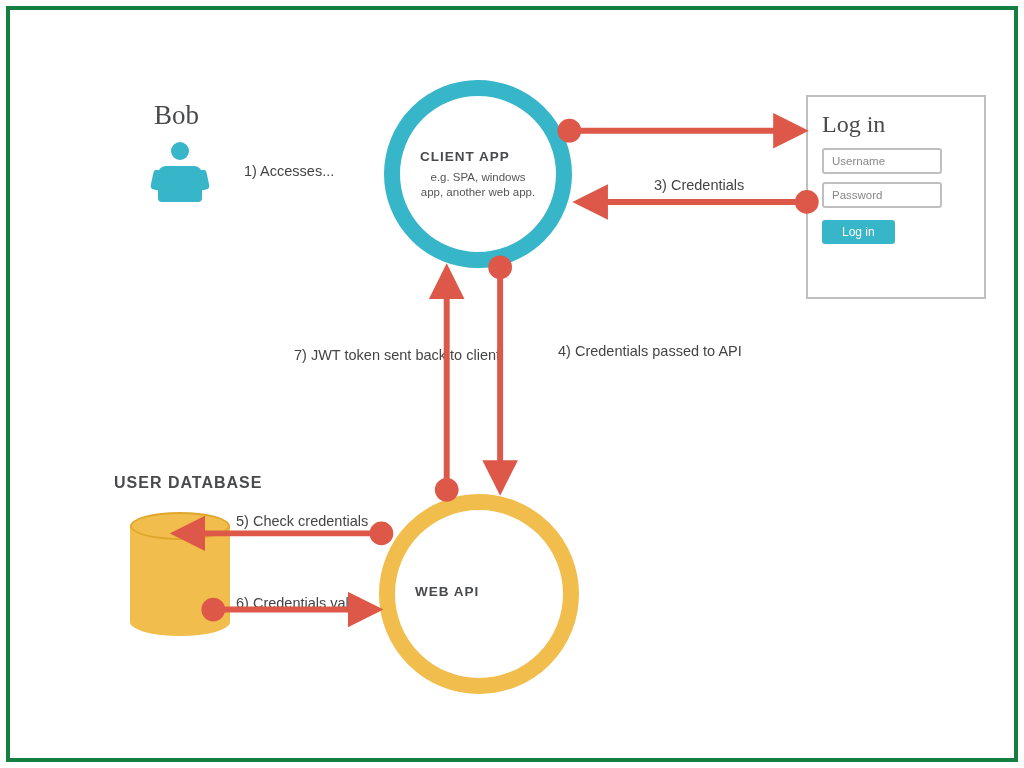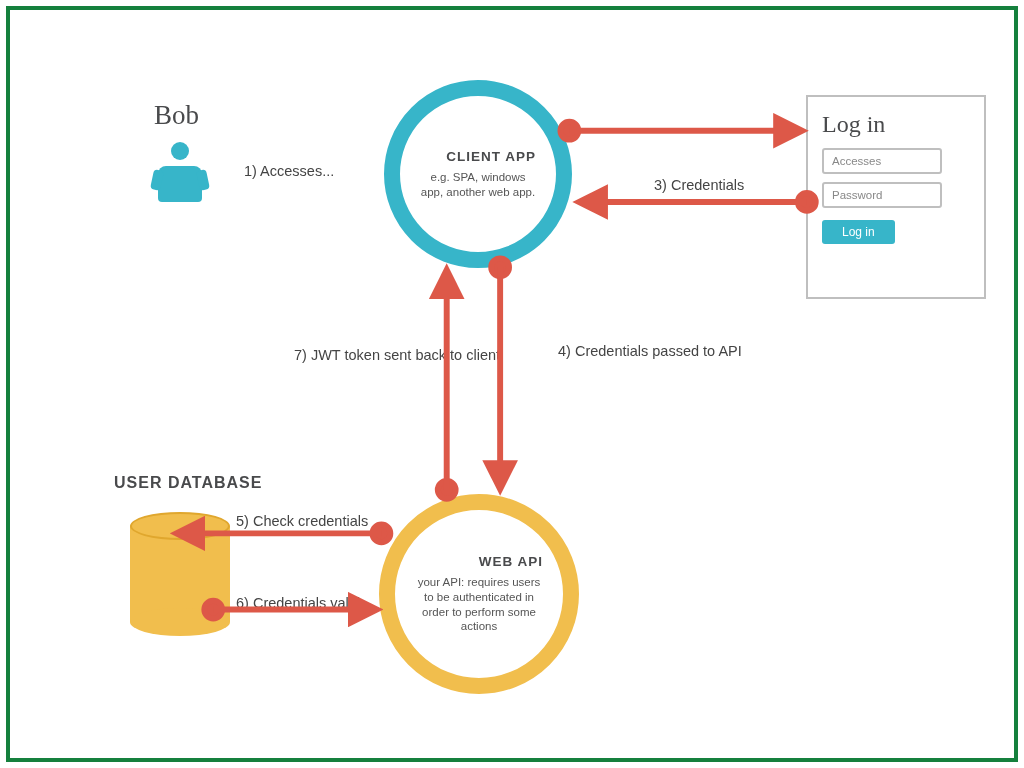--- a/index.html
+++ b/index.html
@@ -56,21 +56,21 @@
   }
   .person-icon .body::before { left: -6px; transform: rotate(12deg); }
   .person-icon .body::after  { right: -6px; transform: rotate(-12deg); }
 
   
   .ring {
     position: absolute;
     border-radius: 50%;
     display: flex;
     flex-direction: column;
-    align-items: flex-end;
+    align-items: flex-start;
     justify-content: center;
     text-align: center;
     padding: 20px;
   }
   .ring-client {
     top: 66px; left: 370px;
     width: 188px; height: 188px;
     border: 16px solid #37b5c9;
   }
   .ring-api {
@@ -196,33 +196,32 @@
       <div class="body"></div>
     </div>
 
     <div class="ring ring-client">
       <div class="title">CLIENT APP</div>
       <div class="subtitle">e.g. SPA, windows app, another web app.</div>
     </div>
 
     <div class="ring ring-api">
       <div class="title">WEB API</div>
-      <div class="subtitle">your API: requires users to be authenticated in order to perform some actions</div>
     </div>
 
     <div class="db-label">USER DATABASE</div>
     <div class="cylinder">
       <div class="cyl-body"></div>
       <div class="cyl-bottom"></div>
       <div class="cyl-top"></div>
     </div>
 
     <div class="login-panel">
       <div class="login-title">Log in</div>
-      <div class="field">Accesses</div>
+      <div class="field">Username</div>
       <div class="field">Password</div>
       <div class="login-btn">Log in</div>
     </div>
 
     <div class="flow-label" style="left:230px; top:148px;">1) Accesses...</div>
     <div class="flow-label" style="left:640px; top:162px;">3) Credentials</div>
     <div class="flow-label" style="left:544px; top:328px;">4) Credentials passed to API</div>
     <div class="flow-label" style="left:222px; top:498px;">5) Check credentials</div>
     <div class="flow-label" style="left:222px; top:580px;">6) Credentials valid</div>
     <div class="flow-label" style="left:280px; top:332px;">7) JWT token sent back to client</div>

